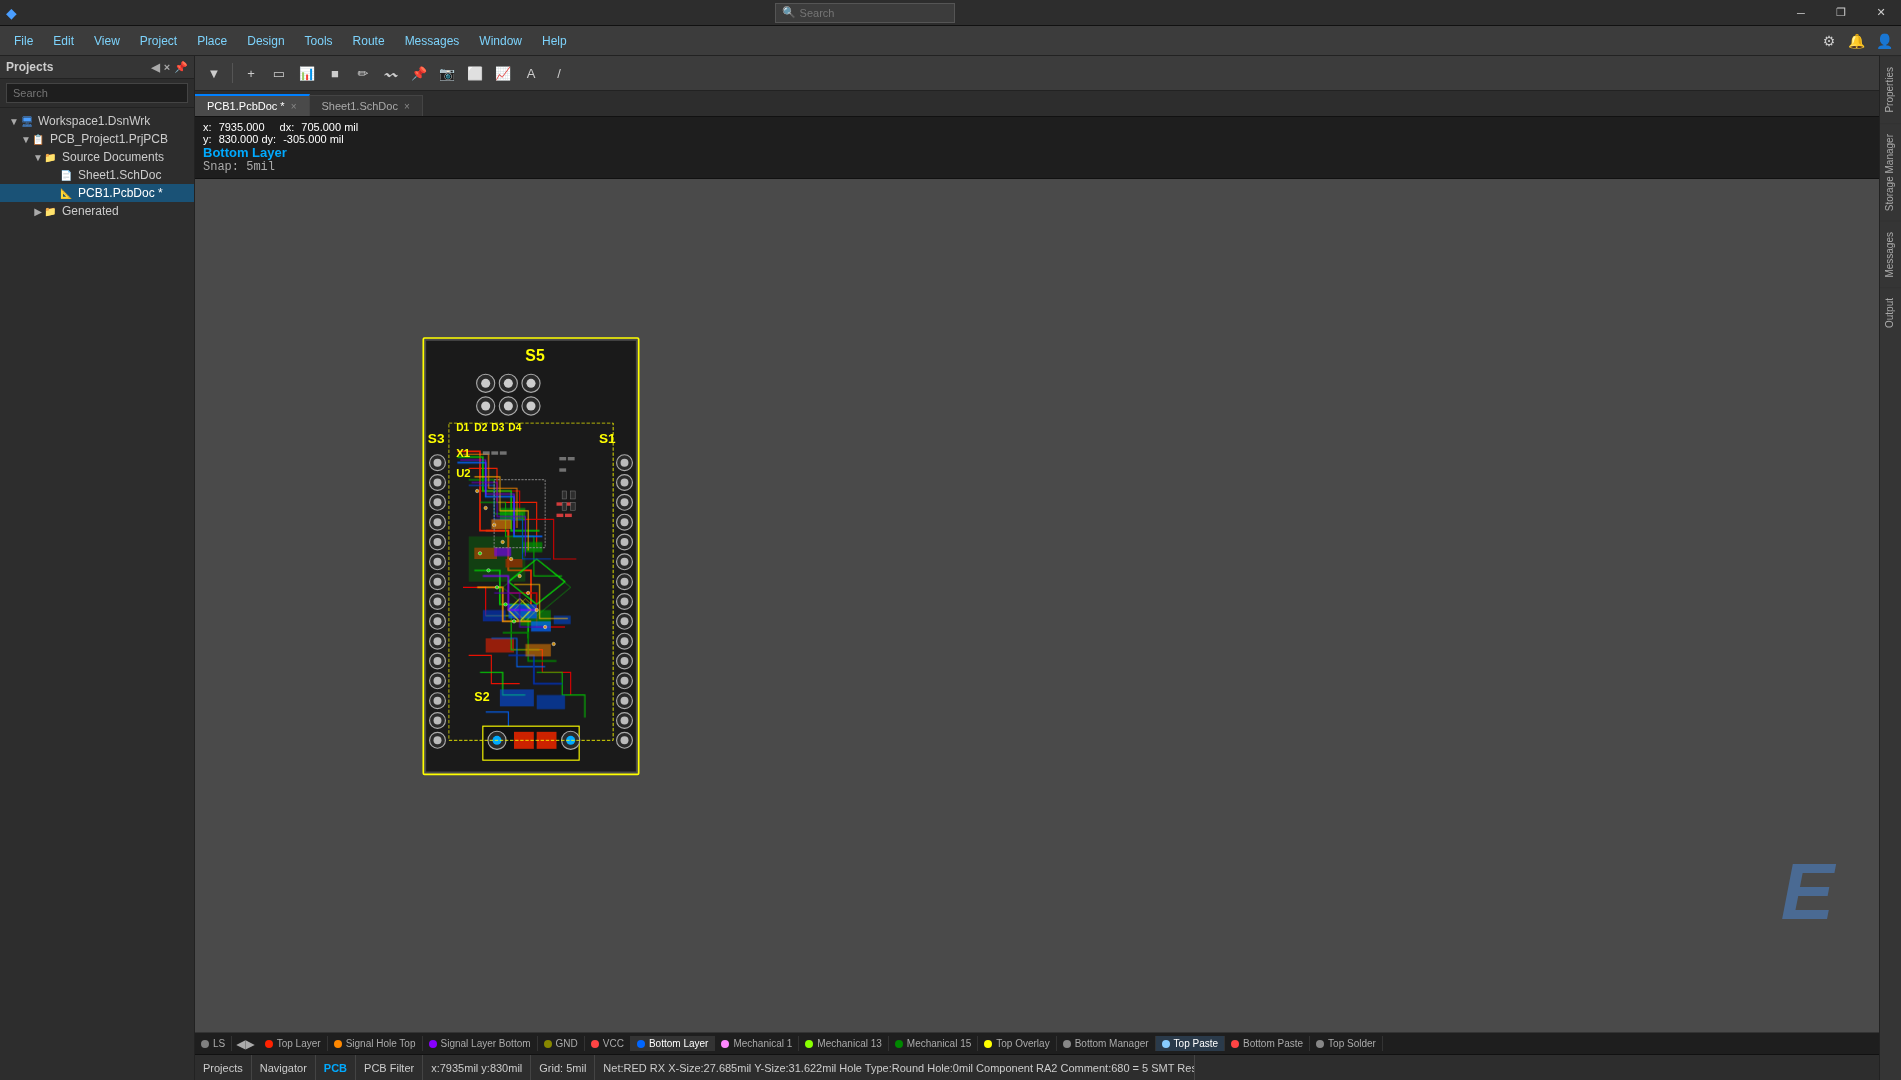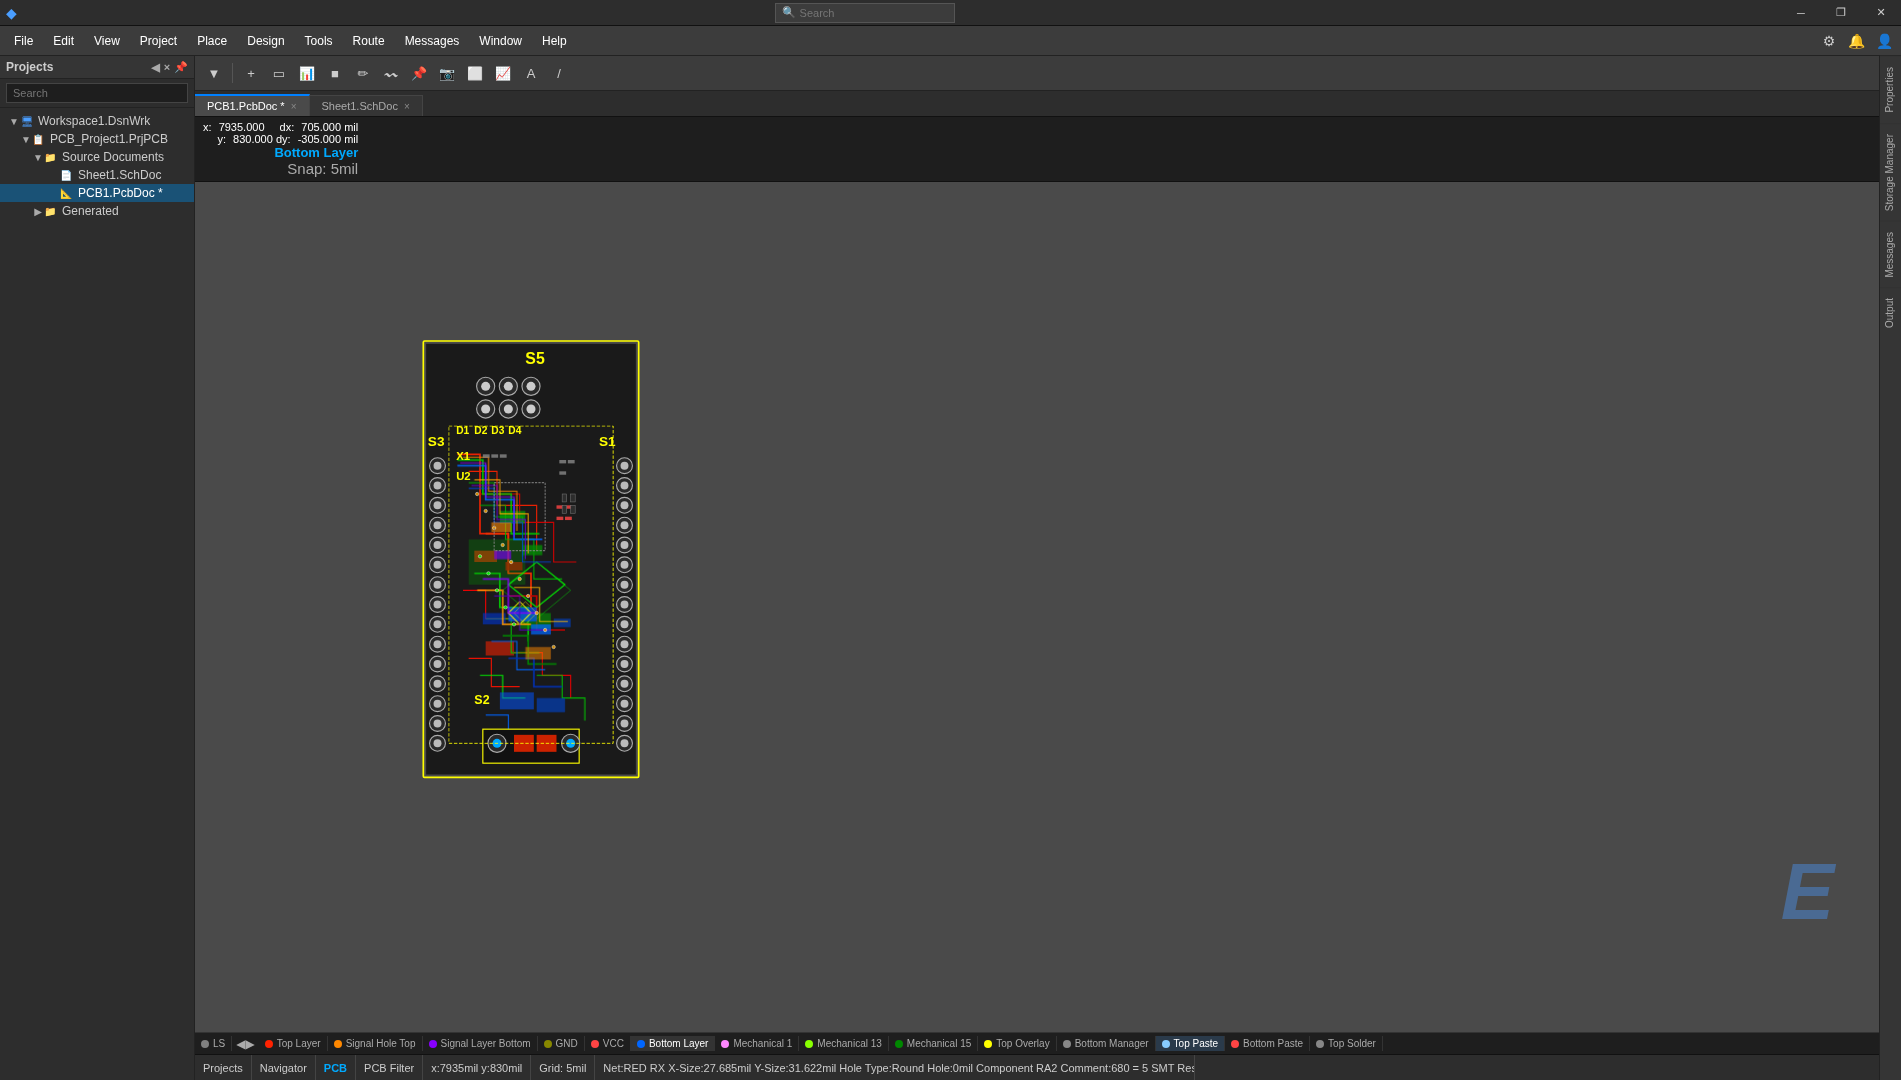--- a/index.html
+++ b/index.html
@@ -15,21 +15,21 @@
     #titlebar .win-controls { display: flex; }
     #titlebar .win-controls span { width: 40px; height: 26px; display: flex; align-items: center; justify-content: center; cursor: pointer; font-size: 11px; color: #ccc; }
     #titlebar .search-box { display: flex; align-items: center; background: #3c3c3c; border: 1px solid #555; height: 20px; padding: 0 6px; min-width: 180px; margin-right: 8px; }
     #titlebar .search-box input { background: transparent; border: none; outline: none; color: #ccc; font-size: 11px; width: 130px; }
 
     
     #menubar {
       width: 100%; height: 30px; background: #3c3c3c; display: flex; align-items: center; padding: 0 4px;
       border-bottom: 1px solid #222;
     }
-    #menubar .menu-item { padding: 4px 10px; color: #ffffff; font-size: 12px; cursor: pointer; white-space: nowrap; }
+    #menubar .menu-item { padding: 4px 10px; color: #7dd3fc; font-size: 12px; cursor: pointer; white-space: nowrap; }
     #menubar .menu-right { margin-left: auto; display: flex; gap: 4px; }
     #menubar .icon-btn { width: 24px; height: 24px; display: flex; align-items: center; justify-content: center; color: #ccc; cursor: pointer; font-size: 14px; }
 
     
     #main-layout { display: flex; width: 100%; height: calc(1080px - 26px - 30px); }
 
     
     #left-panel { width: 195px; background: #2d2d2d; display: flex; flex-direction: column; border-right: 1px solid #222; flex-shrink: 0; }
     #panel-header { display: flex; align-items: center; justify-content: space-between; padding: 4px 6px; background: #353535; border-bottom: 1px solid #222; }
     #panel-header span { color: #ccc; font-size: 12px; font-weight: bold; }
@@ -53,24 +53,24 @@
     .tb-separator { width: 1px; height: 20px; background: #555; margin: 0 3px; }
 
     
     #doc-tabs { height: 26px; background: #2d2d2d; display: flex; align-items: flex-end; border-bottom: 1px solid #111; }
     .doc-tab { padding: 4px 12px; font-size: 11px; color: #aaa; cursor: pointer; border-right: 1px solid #444; border-top: 1px solid #444; background: #353535; display: flex; align-items: center; gap: 6px; }
     .doc-tab.active { background: #4a4a4a; color: #fff; border-top: 2px solid #0080ff; }
     .doc-tab .close-tab { font-size: 10px; color: #888; cursor: pointer; }
 
     
     #coord-bar { background: #1e1e1e; padding: 4px 8px; font-size: 11px; color: #00ff00; border-bottom: 1px solid #111; display: flex; align-items: flex-start; }
-    #coord-info { display: flex; flex-direction: column; margin-right: 10px; align-items: flex-end; }
+    #coord-info { display: flex; flex-direction: column; margin-right: 10px; }
     #coord-info .coord-line { color: #ffffff; font-size: 11px; }
     #current-layer { color: #00aaff; font-size: 13px; font-weight: bold; }
-    #snap-info { font-size: 15px; color: #aaa; }
+    #snap-info { font-size: 12px; color: #aaa; font-family: Liberation Mono, monospace; }
 
     
     #canvas-area { flex: 1; background: #4a4a4a; position: relative; overflow: hidden; }
 
     
     #right-sidebar { width: 22px; background: #353535; display: flex; flex-direction: column; border-left: 1px solid #222; }
     .rs-tab { width: 22px; writing-mode: vertical-rl; text-orientation: mixed; padding: 10px 4px; font-size: 10px; color: #aaa; cursor: pointer; border-bottom: 1px solid #333; transform: rotate(180deg); text-align: center; }
 
     
     #statusbar { height: 26px; background: #2d2d2d; display: flex; align-items: center; border-top: 1px solid #111; font-size: 11px; }

